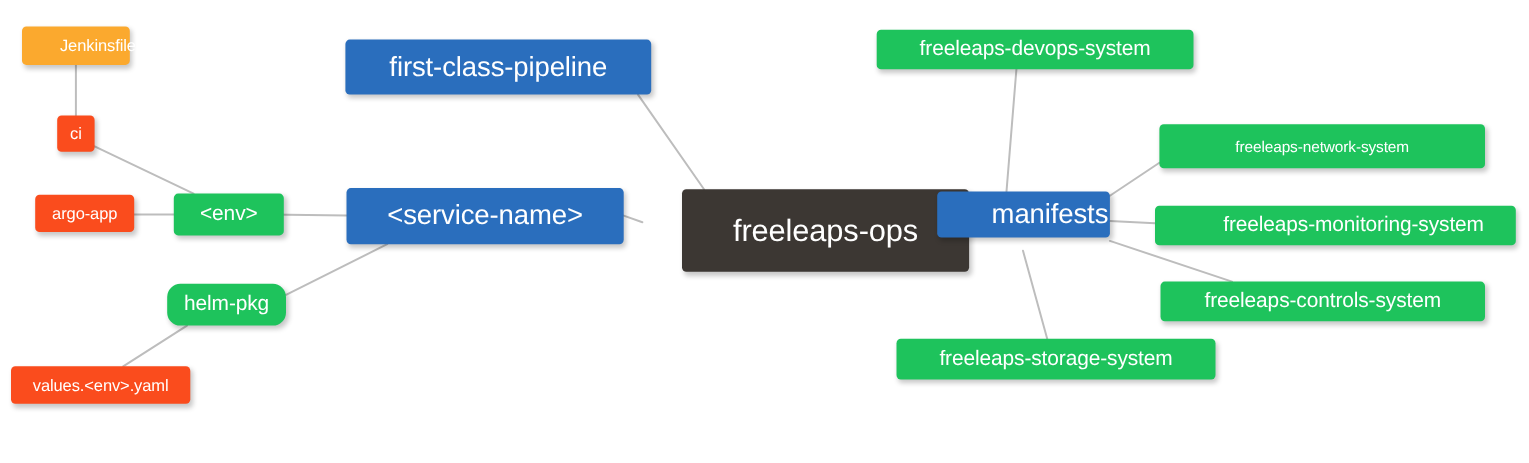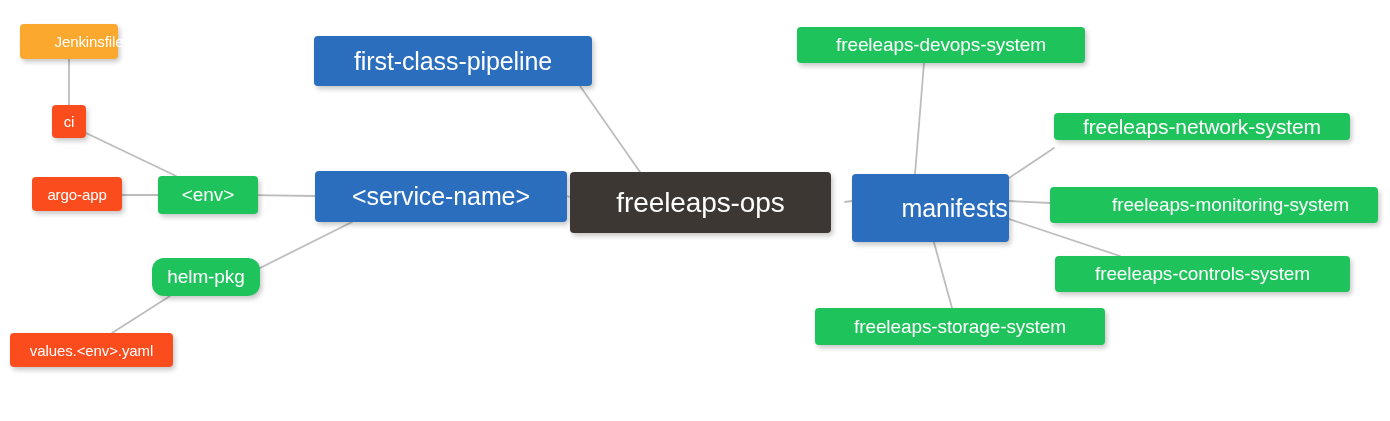--- a/index.html
+++ b/index.html
@@ -70,21 +70,21 @@
     </svg>
   <div id="node-layer">
       <div class="node c-orange" style="left: 20px; top: 24px; width: 98px; height: 35px; font-size: 15px; padding-left: 40px;">Jenkinsfile</div>
       <div class="node c-red" style="left: 52px; top: 105px; width: 34px; height: 33px; font-size: 15px; text-align: center;">ci</div>
       <div class="node c-red" style="left: 32px; top: 177px; width: 90px; height: 34px; font-size: 15px;">argo-app</div>
       <div class="node c-green" style="left: 158px; top: 176px; width: 100px; height: 38px; font-size: 19px;">&lt;env&gt;</div>
       <div class="node c-green" style="left: 152px; top: 258px; width: 108px; height: 38px; font-size: 19px; border-radius: 12px;">helm-pkg</div>
       <div class="node c-red" style="left: 10px; top: 333px; width: 163px; height: 34px; font-size: 15px;">values.&lt;env&gt;.yaml</div>
       <div class="node c-blue" style="left: 314px; top: 36px; width: 278px; height: 50px; font-size: 25px;">first-class-pipeline</div>
       <div class="node c-blue" style="left: 315px; top: 171px; width: 252px; height: 51px; font-size: 25px;">&lt;service-name&gt;</div>
-      <div class="node c-root" style="left: 570px; top: 172px; width: 261px; height: 61px; font-size: 28px;">freeleaps-ops</div>
-      <div class="node c-blue" style="left: 852px; top: 174px; width: 157px; height: 68px; font-size: 25px; padding-left: 48px;">manifests</div>
+      <div class="node c-root" style="left: 620px; top: 172px; width: 261px; height: 75px; font-size: 28px;">freeleaps-ops</div>
+      <div class="node c-blue" style="left: 852px; top: 174px; width: 157px; height: 42px; font-size: 25px; padding-left: 48px;">manifests</div>
       <div class="node c-green" style="left: 797px; top: 27px; width: 288px; height: 36px; font-size: 19px;">freeleaps-devops-system</div>
-      <div class="node c-green" style="left: 1054px; top: 113px; width: 296px; height: 27px; font-size: 21px;">freeleaps-network-system</div>
+      <div class="node c-green" style="left: 1054px; top: 113px; width: 296px; height: 40px; font-size: 14px;">freeleaps-network-system</div>
       <div class="node c-green" style="left: 1050px; top: 187px; width: 328px; height: 36px; font-size: 19px; padding-left: 33px;">freeleaps-monitoring-system</div>
       <div class="node c-green" style="left: 1055px; top: 256px; width: 295px; height: 36px; font-size: 19px;">freeleaps-controls-system</div>
       <div class="node c-green" style="left: 815px; top: 308px; width: 290px; height: 37px; font-size: 19px;">freeleaps-storage-system</div>
     </div>
 </div>
 
 </body></html>

